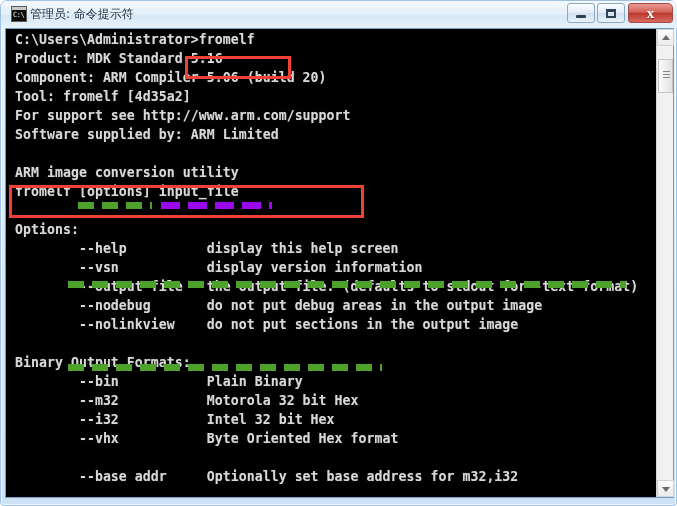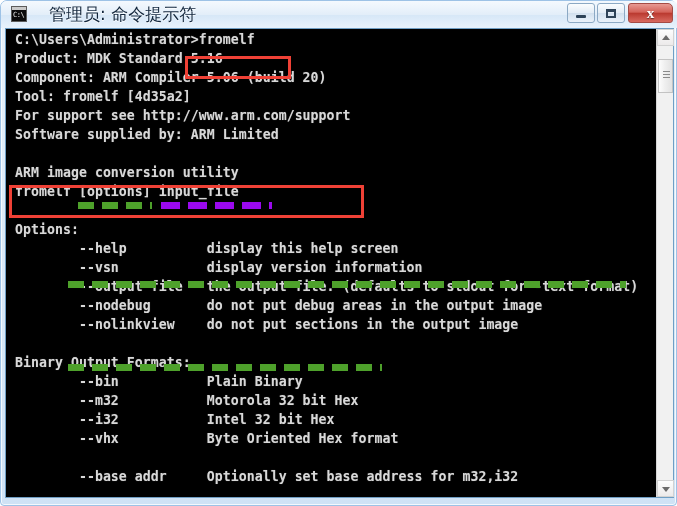--- a/index.html
+++ b/index.html
@@ -56,22 +56,22 @@
     position: absolute;
     left: 1px; top: 4px;
     font-family: "DejaVu Sans Mono", monospace;
     font-size: 7px;
     line-height: 8px;
     color: #e8e8e8;
     letter-spacing: -0.5px;
   }
   #title-text {
     position: absolute;
-    left: 48px; top: 4px;
-    font-size: 17px;
+    left: 29px; top: 4px;
+    font-size: 12px;
     line-height: 18px;
     color: #12263c;
     white-space: nowrap;
     text-shadow: 0 1px 0 rgba(255,255,255,0.85);
   }
 
   
   .win-btn {
     position: absolute;
     top: 2px;

